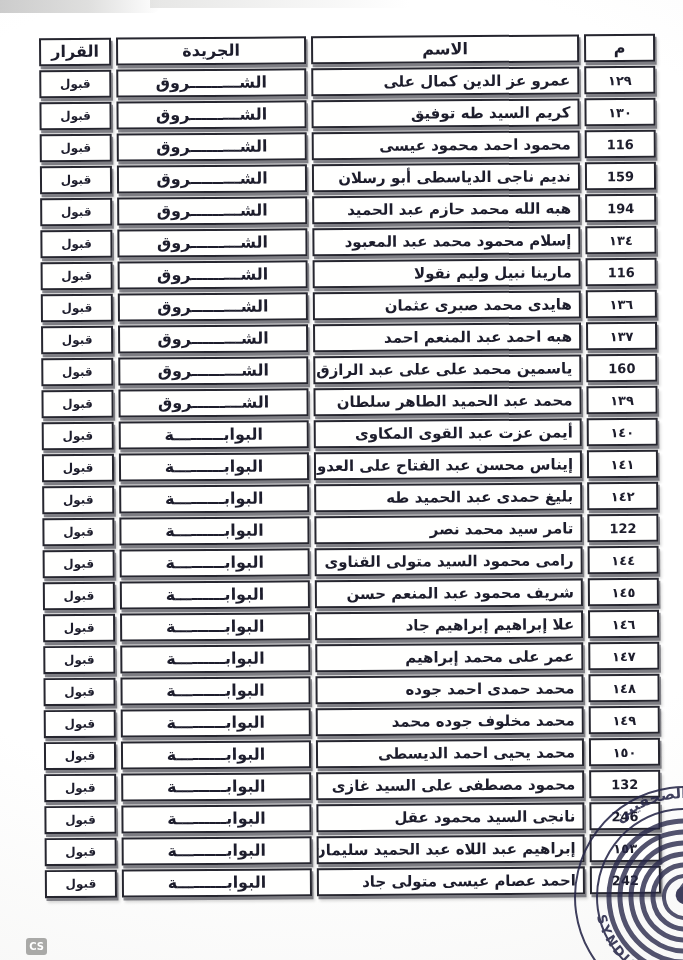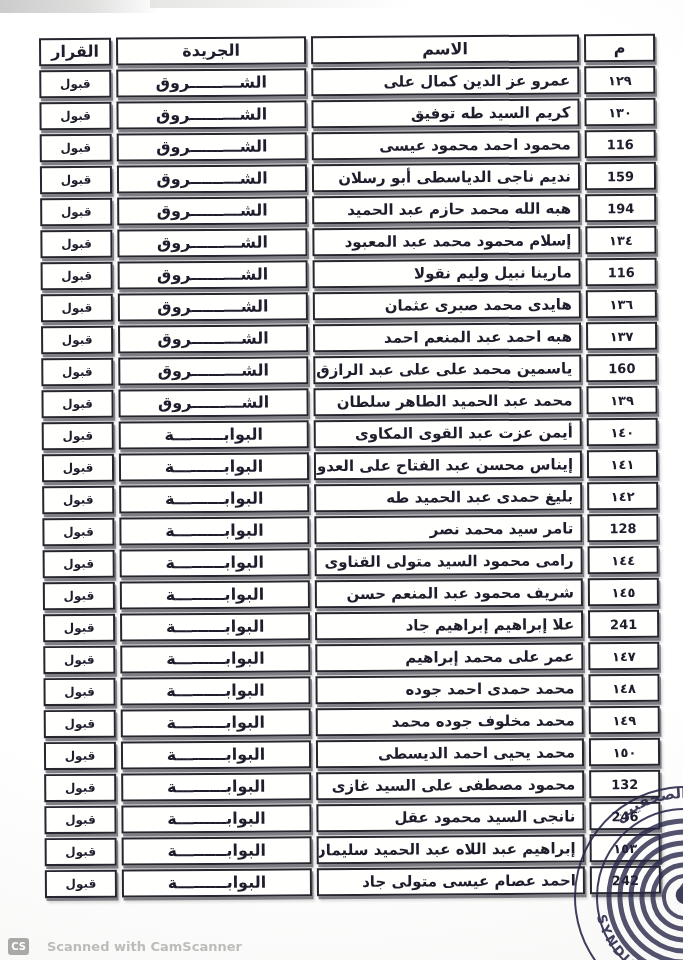--- a/index.html
+++ b/index.html
@@ -51,22 +51,22 @@
 
   
   .stamp {
     position:absolute; left:570px; top:782px;
     transform:rotate(-8deg);
     opacity:.88;
   }
 
   
   .watermark {
-    position:absolute; left:8px; top:938px;
-    display:flex; align-items:center; gap:18px;
+    position:absolute; left:26px; top:938px;
+    display:flex; align-items:center; gap:4px;
     color:#bcbcba; font-size:13px; font-weight:bold;
   }
   .cs-logo {
     width:21px; height:17px; border-radius:3px;
     background:#a9a9a7; color:#ffffff;
     font-size:10px; font-weight:bold;
     display:flex; align-items:center; justify-content:center;
   }
 </style>
 </head>
@@ -132,33 +132,33 @@
       <div class="cell newspaper">البوابـــــــــة</div>
       <div class="cell decision">قبول</div>
       <div class="cell serial">١٤١</div>
       <div class="cell name">إيناس محسن عبد الفتاح على العدوى</div>
       <div class="cell newspaper">البوابـــــــــة</div>
       <div class="cell decision">قبول</div>
       <div class="cell serial">١٤٢</div>
       <div class="cell name">بليغ حمدى عبد الحميد طه</div>
       <div class="cell newspaper">البوابـــــــــة</div>
       <div class="cell decision">قبول</div>
-      <div class="cell serial">128</div>
+      <div class="cell serial">122</div>
       <div class="cell name">تامر سيد محمد نصر</div>
       <div class="cell newspaper">البوابـــــــــة</div>
       <div class="cell decision">قبول</div>
       <div class="cell serial">١٤٤</div>
       <div class="cell name">رامى محمود السيد متولى القناوى</div>
       <div class="cell newspaper">البوابـــــــــة</div>
       <div class="cell decision">قبول</div>
       <div class="cell serial">١٤٥</div>
       <div class="cell name">شريف محمود عبد المنعم حسن</div>
       <div class="cell newspaper">البوابـــــــــة</div>
       <div class="cell decision">قبول</div>
-      <div class="cell serial">241</div>
+      <div class="cell serial">١٤٦</div>
       <div class="cell name">علا إبراهيم إبراهيم جاد</div>
       <div class="cell newspaper">البوابـــــــــة</div>
       <div class="cell decision">قبول</div>
       <div class="cell serial">١٤٧</div>
       <div class="cell name">عمر على محمد إبراهيم</div>
       <div class="cell newspaper">البوابـــــــــة</div>
       <div class="cell decision">قبول</div>
       <div class="cell serial">١٤٨</div>
       <div class="cell name">محمد حمدى احمد جوده</div>
       <div class="cell newspaper">البوابـــــــــة</div>
@@ -209,16 +209,15 @@
     <text font-size="13" font-weight="bold" fill="#262648" letter-spacing="2.5">
       <textPath href="#stamp-arc-bottom" startOffset="50%" text-anchor="middle">SYNDICATE OF JOURNALISTS</textPath>
     </text>
     <text font-size="15" font-weight="bold" fill="#262648">
       <textPath href="#stamp-arc-top" startOffset="50%" text-anchor="middle">نقابة الصحفيين</textPath>
     </text>
   </svg>
 
   <div class="watermark">
     <span class="cs-logo">CS</span>
-    <span>Scanned with CamScanner</span>
   </div>
 
 </div>
 
 </body></html>

